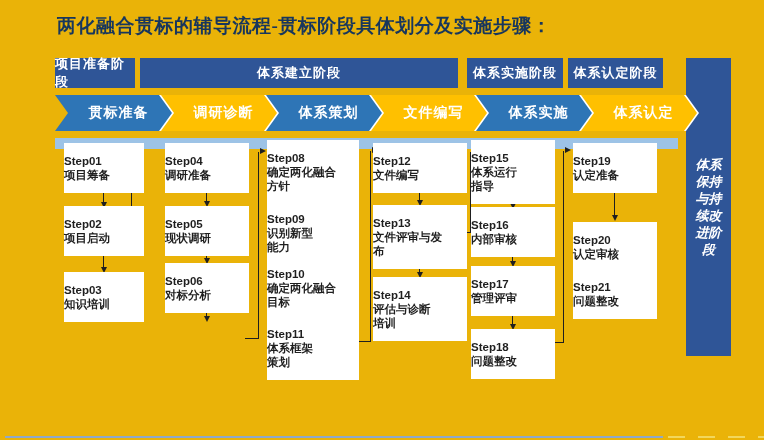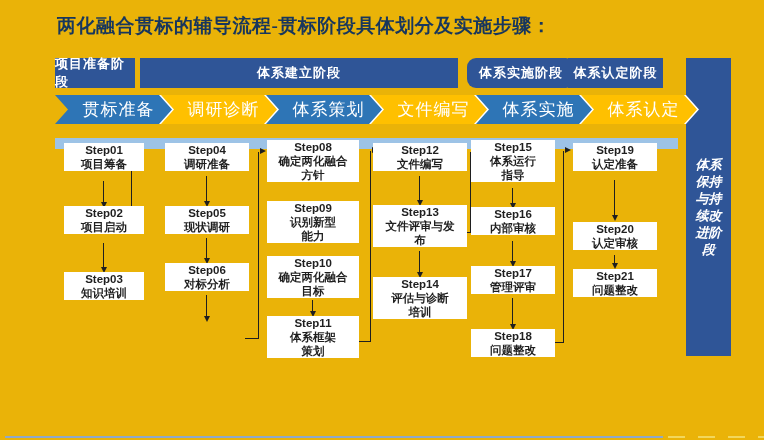--- a/index.html
+++ b/index.html
@@ -7,30 +7,30 @@
          font-family:"Liberation Sans","DejaVu Sans",sans-serif;}
   
   .title{position:absolute;left:57px;top:13px;font-family:"Liberation Serif","DejaVu Serif",serif;
          font-size:19px;font-weight:bold;color:#17365D;letter-spacing:.5px;white-space:nowrap;}
   
   .phase{position:absolute;top:58px;height:30px;background:#2F5597;color:#fff;
          font-size:13px;font-weight:bold;display:flex;align-items:center;justify-content:center;
          letter-spacing:1px;}
   
   .chevw{position:absolute;top:95px;filter:drop-shadow(2.5px 0 0 #fff);}
-  .chev{height:29px;width:117px;display:flex;align-items:center;justify-content:center;
-        padding-left:10px;box-sizing:border-box;color:#fff;font-size:17px;font-weight:normal;letter-spacing:1px;
+  .chev{height:36px;width:117px;display:flex;align-items:center;justify-content:center;
+        padding-left:10px;box-sizing:border-box;color:#fff;font-size:14px;font-weight:bold;letter-spacing:1px;
         clip-path:polygon(0 0,104px 0,117px 50%,104px 100%,0 100%,13px 50%);}
   .c-blue{background:#2E75B6}
   .c-gold{background:#FFC000}
   
   .band{position:absolute;left:55px;top:138px;width:623px;height:11px;background:#9DC3E6;z-index:0;}
   
-  .step{position:absolute;z-index:2;background:#fff;text-align:center;color:#1f1f1f;
-        font-size:11.5px;line-height:14px;font-weight:bold;padding:0 0;}
+  .step{position:absolute;z-index:2;background:#fff;color:#1f1f1f;
+        font-size:11.5px;line-height:14px;font-weight:bold;padding:11px 0;}
   .step-name{white-space:pre-line;}
   
   .va{position:absolute;z-index:1;width:0;border-left:1.6px solid #1f1f1f;}
   .va::after{content:'';position:absolute;left:-2.9px;bottom:-5px;width:0;height:0;
              border:3.5px solid transparent;border-top:6px solid #1f1f1f;border-bottom:none;}
   
   .elbow{position:absolute;z-index:1;border-right:1.6px solid #1f1f1f;border-bottom:1.6px solid #1f1f1f;}
   .elbow::after{content:'';position:absolute;right:-7.5px;top:-4.5px;width:0;height:0;
                 border:3.5px solid transparent;border-right:none;border-left:6.5px solid #1f1f1f;}
   
@@ -45,21 +45,21 @@
 </style>
 </head>
 <body>
 
 <div id="slide">
 
   <div class="title">两化融合贯标的辅导流程-贯标阶段具体划分及实施步骤：</div>
 
   <div class="phase" style="left:140px;width:318px;">体系建立阶段</div>
   <div class="phase" style="left:55px;width:80px;">项目准备阶段</div>
-  <div class="phase" style="left:467px;width:108px;border-radius:9px;">体系实施阶段</div>
+  <div class="phase" style="left:467px;width:96px;">体系实施阶段</div>
   <div class="phase" style="left:568px;width:95px;">体系认定阶段</div>
 
   <div class="chevw" style="left:55px;z-index:16;">
       <div class="chev c-blue">贯标准备</div>
     </div>
   <div class="chevw" style="left:160px;z-index:15;">
       <div class="chev c-gold">调研诊断</div>
     </div>
   <div class="chevw" style="left:265px;z-index:14;">
       <div class="chev c-blue">体系策划</div>

